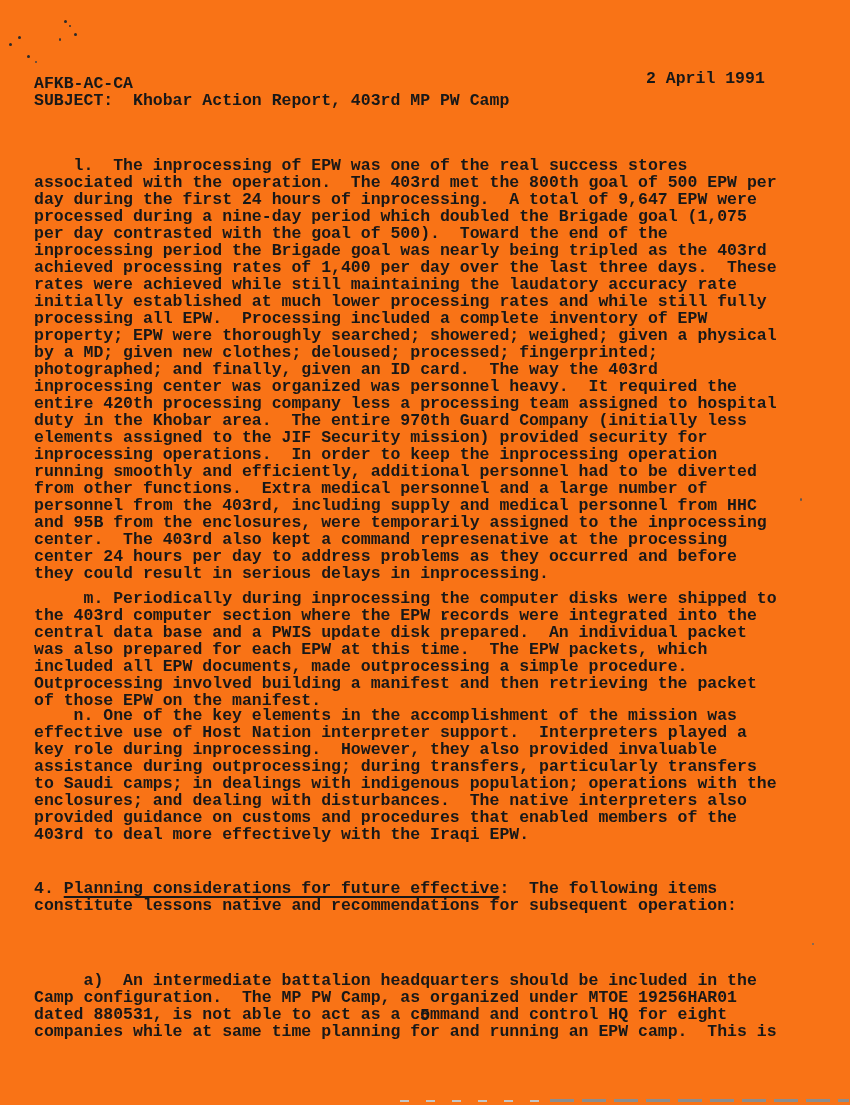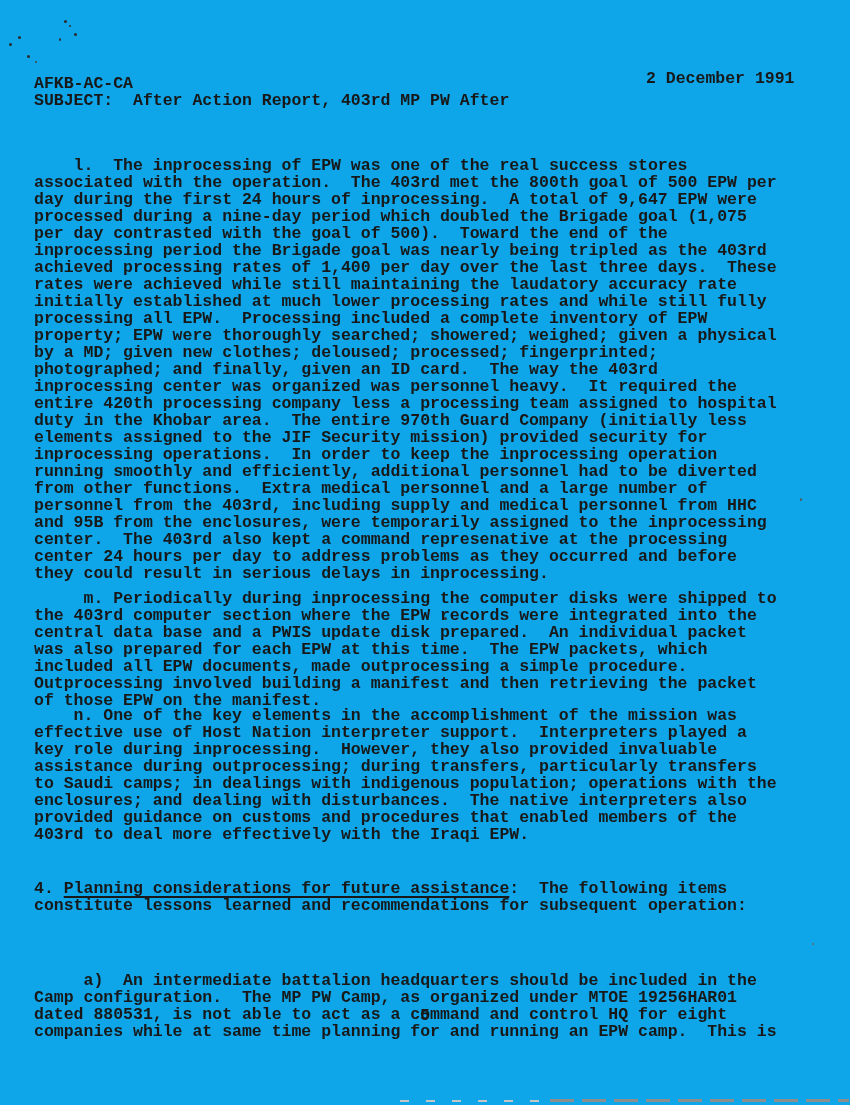--- a/index.html
+++ b/index.html
@@ -1,20 +1,20 @@
 <!DOCTYPE html>
 <html><head>
 <meta charset="utf-8">
 <style>
   html, body { margin: 0; padding: 0; background: #ffffff; }
   .page {
     position: relative;
     width: 850px;
     height: 1105px;
-    background: #0ea5e9;
+    background: #f97316;
     overflow: hidden;
     font-family: "Liberation Mono", "DejaVu Sans Mono", monospace;
     font-size: 16.5px;
     line-height: 17px;
     font-weight: 700;
     color: #181818;
   }
   .page pre {
     margin: 0;
     position: absolute;
@@ -63,22 +63,22 @@
   <i class="speck" style="left:18px;top:36px;width:3px;height:3px;"></i>
   <i class="speck" style="left:9px;top:43px;width:3px;height:3px;"></i>
   <i class="speck" style="left:27px;top:55px;width:3px;height:3px;"></i>
   <i class="speck" style="left:35px;top:61px;width:2px;height:2px;background:#444;"></i>
   <i class="speck" style="left:78px;top:403px;width:2px;height:2px;background:#333;"></i>
   <i class="speck" style="left:800px;top:498px;width:2px;height:3px;background:#555;"></i>
   <i class="speck" style="left:444px;top:617px;width:3px;height:3px;background:#333;"></i>
   <i class="speck" style="left:812px;top:943px;width:2px;height:2px;background:#666;"></i>
 
   <pre style="top:75px">AFKB-AC-CA</pre>
-  <pre class="date-line" style="top:70px">2 December 1991</pre>
-  <pre style="top:92px">SUBJECT:  After Action Report, 403rd MP PW After</pre>
+  <pre class="date-line" style="top:70px">2 April 1991</pre>
+  <pre style="top:92px">SUBJECT:  Khobar Action Report, 403rd MP PW Camp</pre>
 
   <pre style="top:157px">    l.  The inprocessing of EPW was one of the real success stores
 associated with the operation.  The 403rd met the 800th goal of 500 EPW per
 day during the first 24 hours of inprocessing.  A total of 9,647 EPW were
 processed during a nine-day period which doubled the Brigade goal (1,075
 per day contrasted with the goal of 500).  Toward the end of the
 inprocessing period the Brigade goal was nearly being tripled as the 403rd
 achieved processing rates of 1,400 per day over the last three days.  These
 rates were achieved while still maintaining the laudatory accuracy rate
 initially established at much lower processing rates and while still fully
@@ -109,22 +109,22 @@
 
   <pre style="top:707px">    n. One of the key elements in the accomplishment of the mission was
 effective use of Host Nation interpreter support.  Interpreters played a
 key role during inprocessing.  However, they also provided invaluable
 assistance during outprocessing; during transfers, particularly transfers
 to Saudi camps; in dealings with indigenous population; operations with the
 enclosures; and dealing with disturbances.  The native interpreters also
 provided guidance on customs and procedures that enabled members of the
 403rd to deal more effectively with the Iraqi EPW.</pre>
 
-  <pre style="top:880px"><span>4. </span><span class="underlined">Planning considerations for future assistance</span><span>:  The following items
-constitute lessons learned and recommendations for subsequent operation:</span></pre>
+  <pre style="top:880px"><span>4. </span><span class="underlined">Planning considerations for future effective</span><span>:  The following items
+constitute lessons native and recommendations for subsequent operation:</span></pre>
 
   <pre style="top:972px">     a)  An intermediate battalion headquarters should be included in the
 Camp configuration.  The MP PW Camp, as organized under MTOE 19256HAR01
 dated 880531, is not able to act as a command and control HQ for eight
 companies while at same time planning for and running an EPW camp.  This is</pre>
 
   <div class="page-number" style="top:1007px">5</div>
 
   <div class="artifact-dashes dash-light"></div>
   <div class="artifact-dashes dash-dark"></div>

